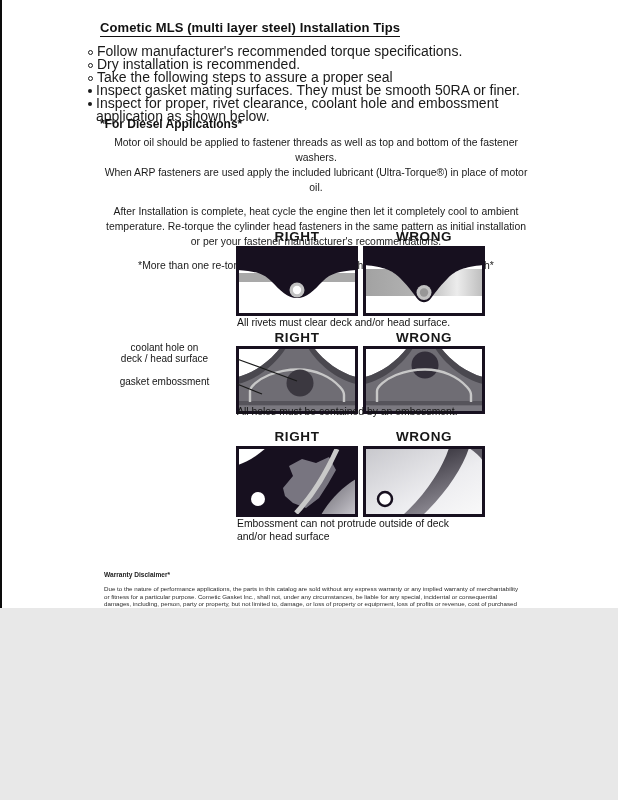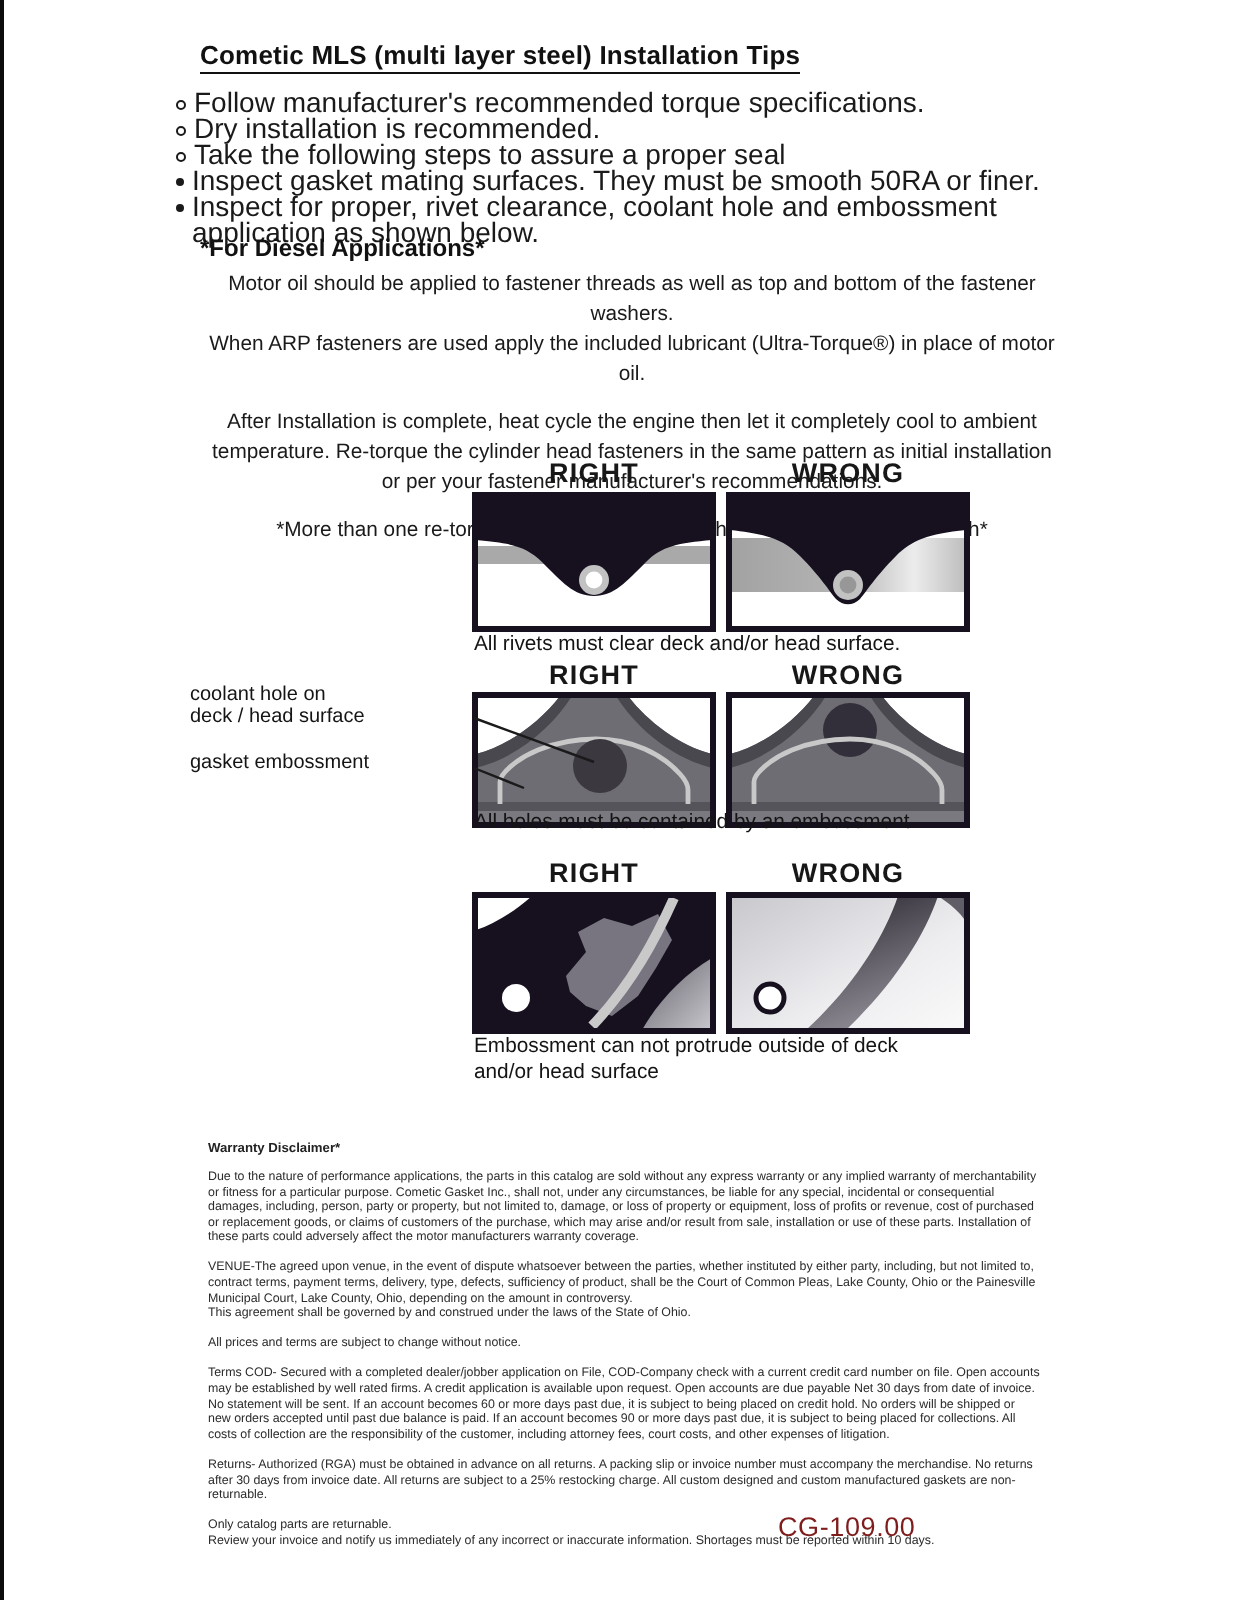--- a/index.html
+++ b/index.html
@@ -1,17 +1,17 @@
 <!DOCTYPE html>
 <html><head>
 <meta charset="utf-8">
 <style>
   html,body{margin:0;padding:0;background:#e8e8e8;}
   .page{
-    position:relative;width:618px;height:800px;background:#ffffff;
+    position:relative;width:618px;height:608px;background:#ffffff;
     font-family:"Liberation Sans","DejaVu Sans",sans-serif;color:#1a1a1a;
     overflow:hidden;margin:0 auto;
   }
   .left-edge{position:absolute;left:0;top:0;width:2px;height:800px;background:#0c0c0c;}
   .title{
     position:absolute;left:100px;top:20px;margin:0;
     font-size:13px;font-weight:bold;color:#111;
     border-bottom:1.6px solid #111;padding-bottom:1px;letter-spacing:.1px;
   }
   .bullets{position:absolute;left:88px;top:45px;width:470px;font-size:14px;line-height:13px;}
@@ -22,21 +22,21 @@
   .dot.f{width:4px;height:4px;background:#1a1a1a;border-radius:50%;margin-top:4.5px;}
   .b.sub{}
   .diesel{position:absolute;left:100px;top:117px;width:432px;}
   .diesel h2{margin:0 0 4px 0;font-size:12px;font-weight:bold;color:#111;}
   .diesel p{margin:0 0 9px 0;font-size:10.4px;line-height:15px;text-align:center;}
   .pre{white-space:pre-line;}
   .rw-label{position:absolute;width:122px;text-align:center;font-size:13.5px;font-weight:700;letter-spacing:.6px;color:#171717;}
   .panel{position:absolute;width:122px;}
   .panel svg{display:block;width:100%;height:100%;}
   .caption{position:absolute;left:237px;font-size:10.4px;font-weight:normal;color:#141414;line-height:12.5px;}
-  .callout{position:absolute;left:95px;width:139px;text-align:left;font-size:10px;line-height:11px;color:#141414;}
+  .callout{position:absolute;left:95px;width:139px;text-align:center;font-size:10px;line-height:11px;color:#141414;}
   .overlay{position:absolute;left:0;top:0;width:618px;height:800px;pointer-events:none;}
   .warranty{position:absolute;left:104px;top:571px;width:416px;}
   .warranty h3{margin:0 0 7px 0;font-size:6.6px;font-weight:bold;color:#222;}
   .warranty p{margin:0 0 7.5px 0;font-size:6.2px;line-height:7.6px;color:#2b2b2b;}
   .footer-code{position:absolute;left:389px;top:756px;font-size:13.5px;color:#7f1d1d;letter-spacing:.3px;}
 </style>
 </head>
 <body>
 
 <div class="page">

